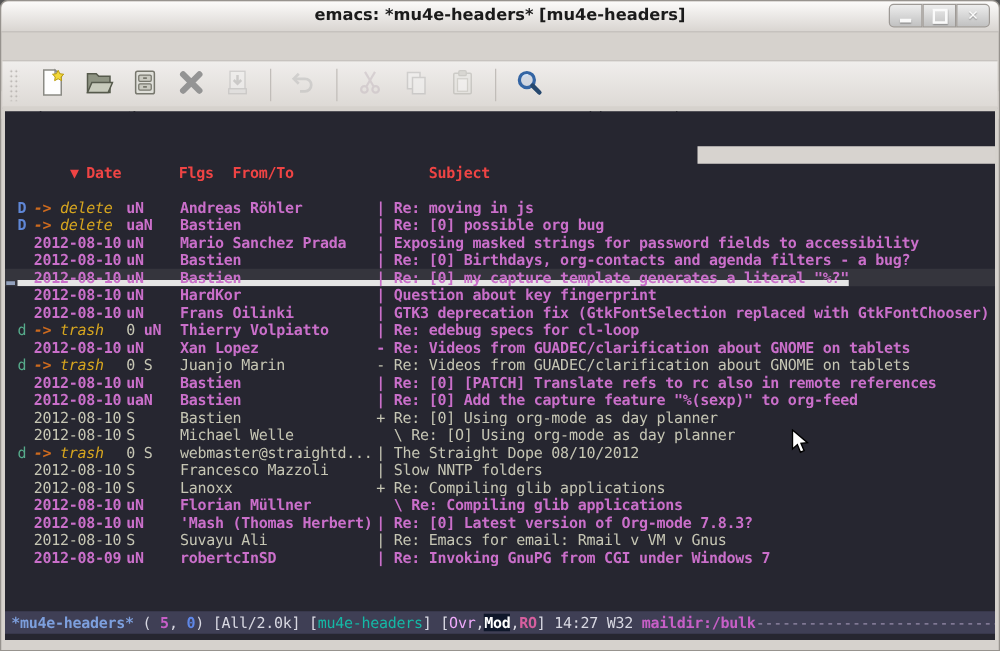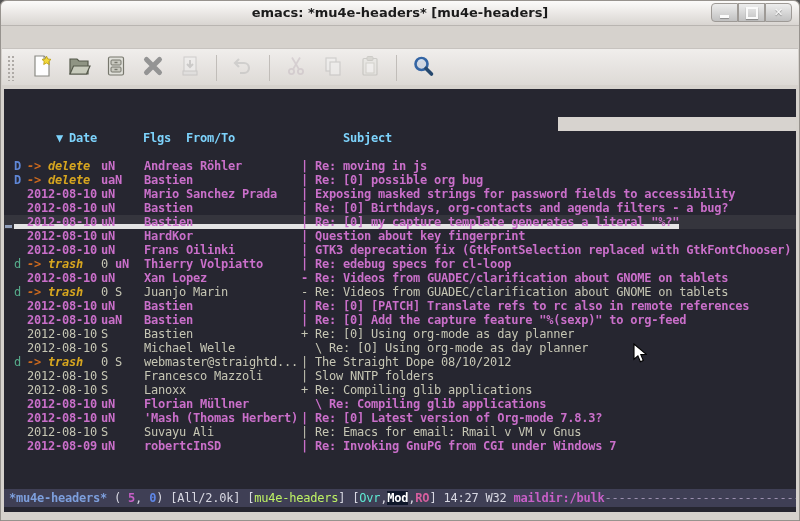--- a/index.html
+++ b/index.html
@@ -30,49 +30,49 @@
   .grip{width:9px;height:26px;margin-right:2px;
     background-image:radial-gradient(#aeaaa6 26%,transparent 30%);background-size:4px 4px;}
   .tool-btn{width:26px;height:26px;display:flex;align-items:center;justify-content:center;}
   .tool-btn.disabled{opacity:.45;}
   .tool-sep{width:1px;height:26px;background:#c1bdb9;margin:0 2px;}
   .chrome-strip{position:absolute;top:84px;left:1px;right:1px;height:4px;background:#d6d2cd;}
   
   .buffer{position:absolute;left:3px;right:3px;top:88px;bottom:8px;background:#262630;
     font-family:"DejaVu Sans Mono",monospace;font-size:12px;letter-spacing:-0.22px;
     line-height:14px;white-space:pre;color:#c6c6b4;overflow:hidden;}
-  .hline{height:14px;padding-left:10px;color:#7dd3fc;font-weight:bold;position:relative;}
+  .hline{height:14px;padding-left:10px;color:#ef4444;font-weight:bold;position:relative;}
   .hline::after{content:'';position:absolute;left:554px;right:0;top:0;bottom:0;background:#d7d3cf;}
   .row{height:14px;padding-left:10px;position:relative;overflow:hidden;}
   .row-text{display:inline-block;height:14px;box-sizing:border-box;vertical-align:top;}
   .row.current{background:#35353d;}
   .row.current .row-text{border-bottom:5px solid #e5e5e5;}
   .row.current::before{content:'';position:absolute;left:1px;bottom:1px;width:7px;height:3px;
     background:#93a1bd;}
   .c-mark{display:inline-block;width:13px;}
   .c-date{display:inline-block;width:74px;}
   .c-flags{display:inline-block;width:43px;}
   .c-from{display:inline-block;width:157px;}
   .face-unread, .face-unread .c-subject{color:#ca6fca;font-weight:bold;}
   .face-seen{color:#c6c6b4;font-weight:normal;}
   .mark-D{color:#5f87d7;font-weight:bold;}
   .mark-d{color:#56ab8b;font-weight:normal;}
   .action-arrow{color:#cd6a1e;font-style:italic;font-weight:bold;}
-  .action-name{color:#d7a61f;font-style:italic;font-weight:bold;}
+  .action-name{color:#d7a61f;font-style:italic;font-weight:normal;}
   .size-field{color:#c6c6b4;font-weight:normal;}
   .footer-line{height:14px;padding-left:4px;color:#c8832f;font-style:italic;font-weight:normal;}
   
   .modeline{position:absolute;left:0;right:0;bottom:5px;height:18px;background:#3f3f55;
     line-height:18px;padding-left:5px;overflow:hidden;white-space:pre;}
   .ml-buffer{color:#7d9fdd;font-weight:bold;}
   .ml-plain{color:#d8d8e2;}
   .ml-magenta{color:#c75fc7;font-weight:bold;}
   .ml-blue{color:#5f87e7;font-weight:bold;}
-  .ml-tan{color:#bef264;}
-  .ml-teal{color:#5eead4;}
+  .ml-tan{color:#14b8a6;}
+  .ml-teal{color:#f0abfc;}
   .ml-mod{color:#ffffff;background:#0f172a;font-weight:bold;}
   .ml-pink{color:#d75f9f;font-weight:bold;}
   .ml-dashes{color:#9a8fae;}
   .mouse-cursor{position:absolute;left:632px;top:342px;pointer-events:none;}
 </style>
 </head>
 <body>
 
 <div class="screen">
 

